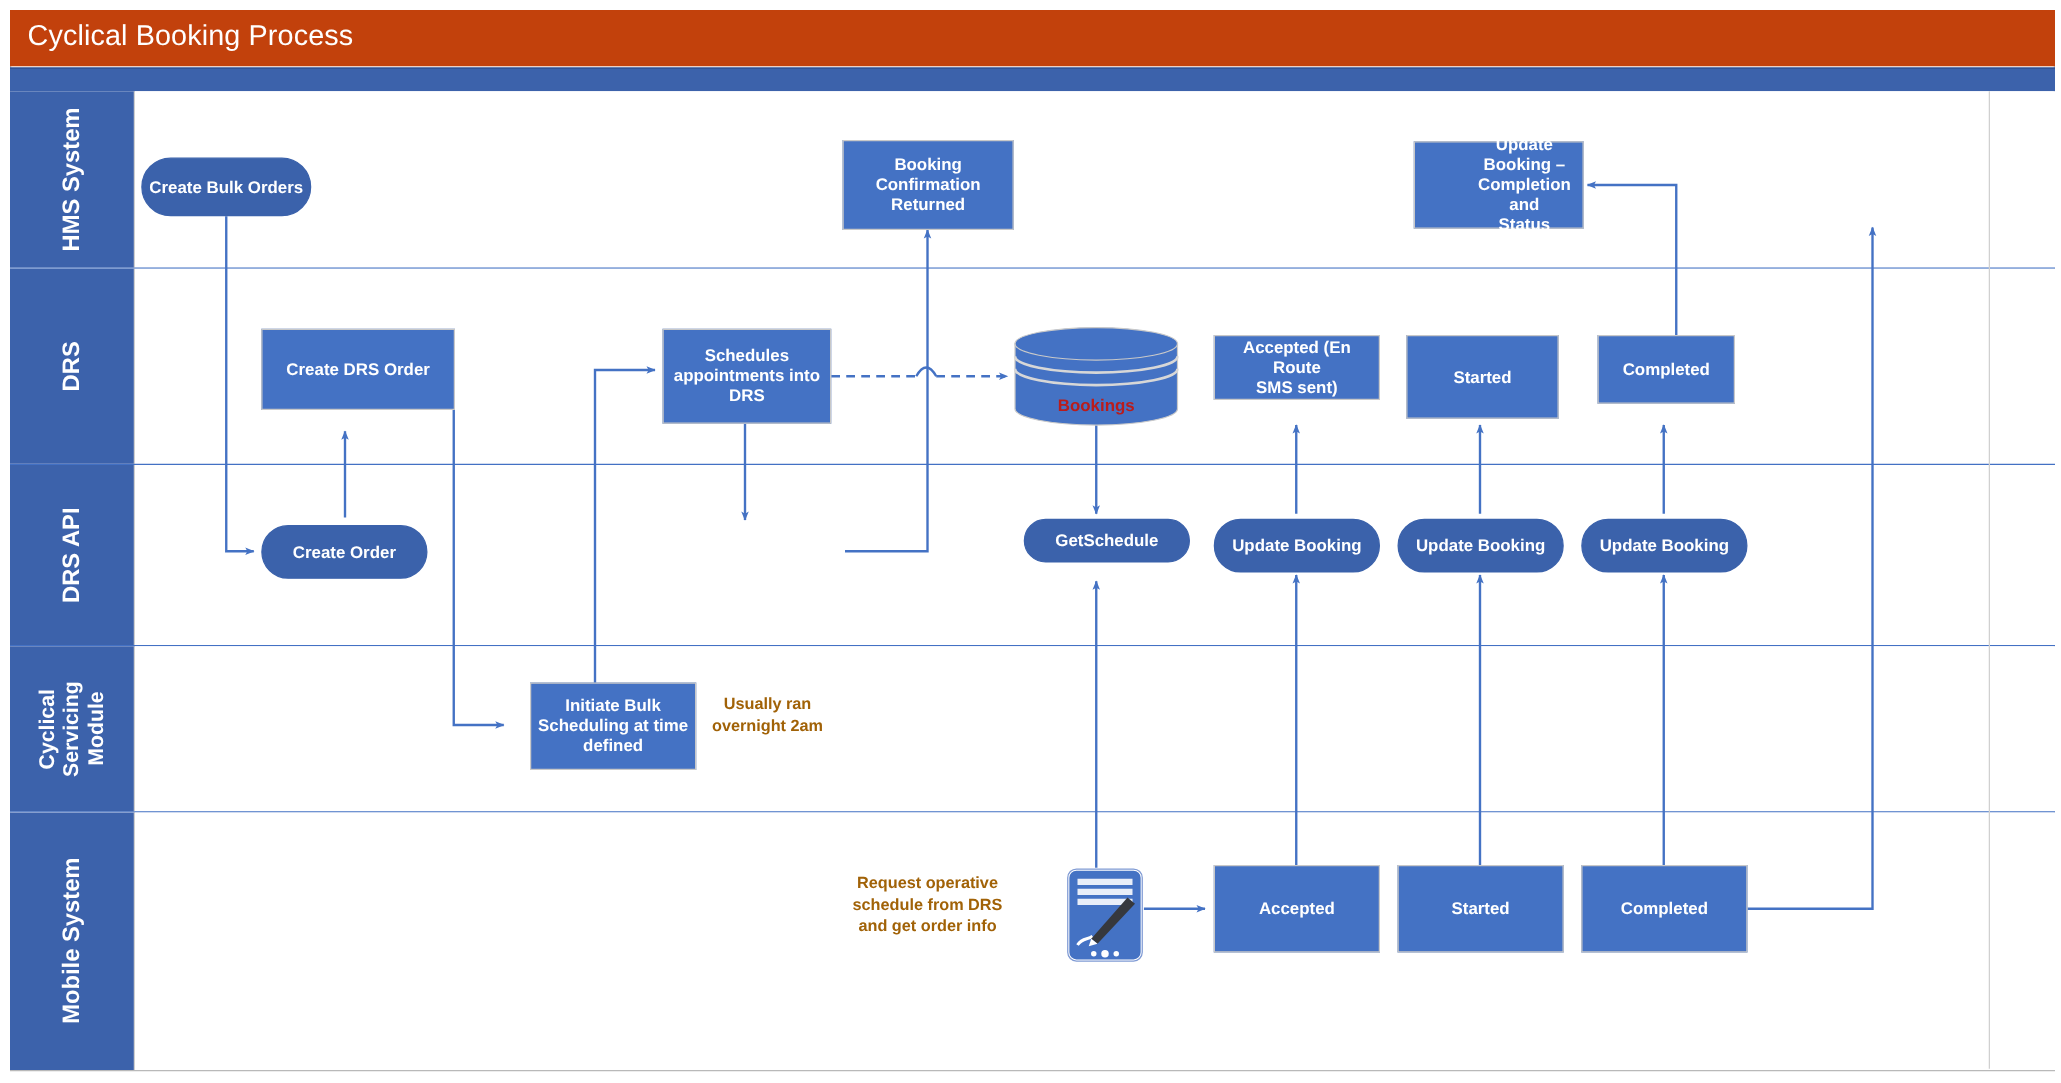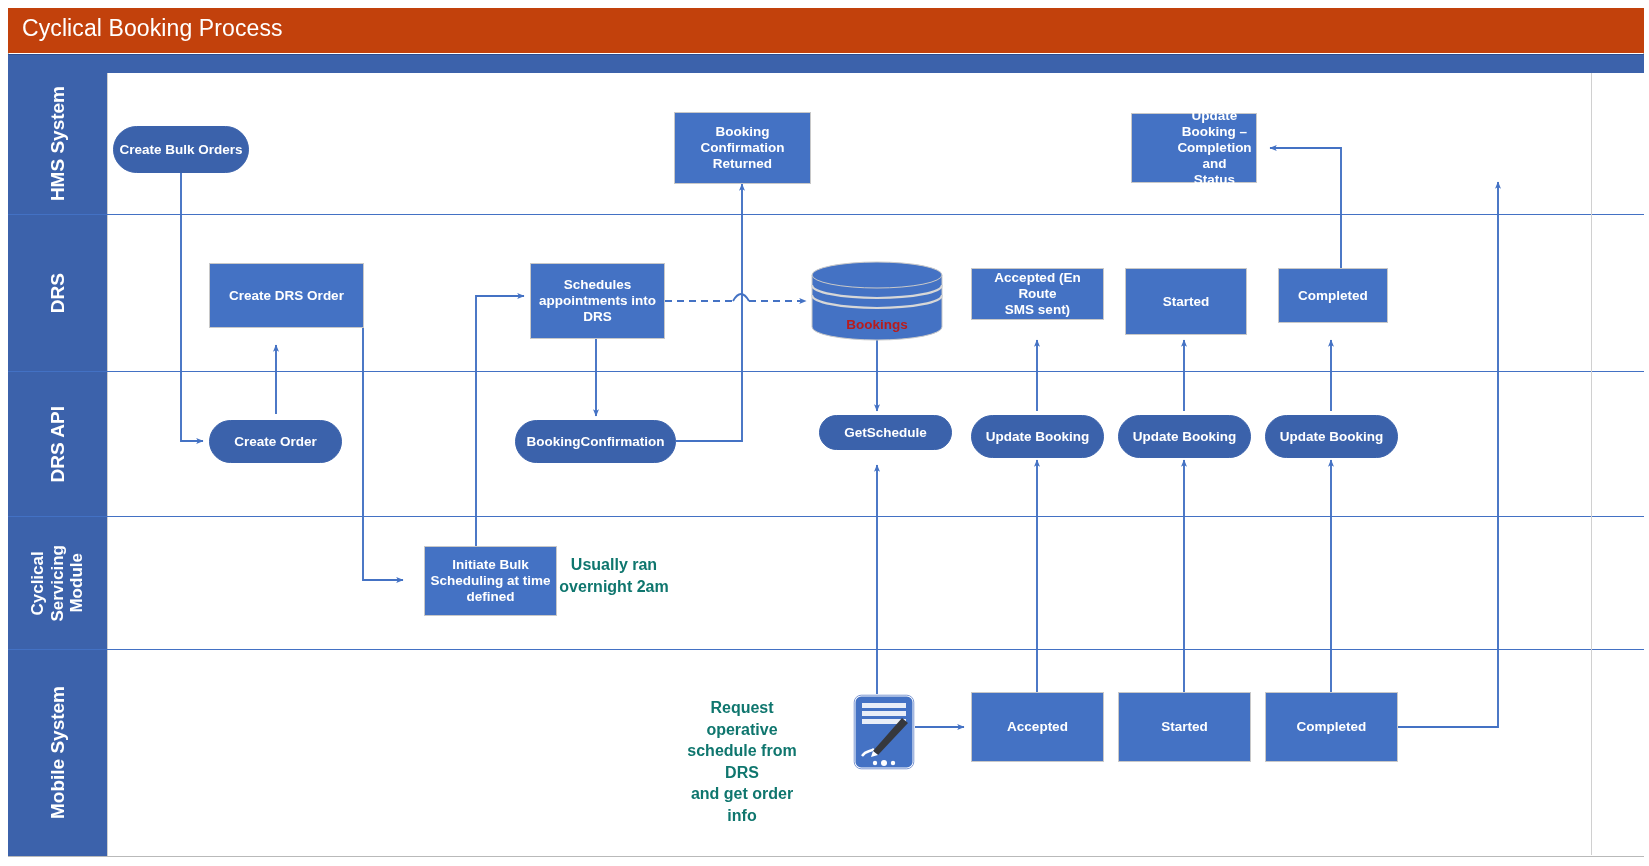--- a/index.html
+++ b/index.html
@@ -40,21 +40,21 @@
         line-height:1.18;padding:2px 5px;}
   .node.rounded{border-radius:999px;background:#3b62ab;border:1px solid #3b62ab;}
   .node.sq{background:#4472c4;}
 
   
   .db{position:absolute;}
   .db .lbl{position:absolute;left:0;right:0;bottom:9px;text-align:center;
         color:#b91c1c;font-size:13.5px;font-weight:700;}
 
   
-  .note{position:absolute;color:#0f766e;font-size:16px;font-weight:700;
+  .note{position:absolute;color:#a16207;font-size:13px;font-weight:700;
         line-height:1.35;text-align:center;}
 
   
   .device{position:absolute;}
 
   svg.wires{position:absolute;left:0;top:0;width:1649px;height:866px;
         pointer-events:none;overflow:visible;}
 </style>
 </head>
 <body>
@@ -154,21 +154,21 @@
   </svg>
 
   <div class="node rounded" style="left:113px;top:126px;width:136px;height:47px;">
     <span>Create Bulk Orders</span>
   </div>
 
   <div class="node sq" style="left:674px;top:112px;width:137px;height:72px;text-align:center;">
     <span>Booking<br>Confirmation<br>Returned</span>
   </div>
 
-  <div class="node sq" style="left:1131px;top:113px;width:126px;height:70px;padding-left:46px;">
+  <div class="node sq" style="left:1131px;top:113px;width:136px;height:70px;padding-left:46px;">
     <span>Update Booking –<br>Completion and<br>Status</span>
   </div>
 
 
   <div class="node sq" style="left:209px;top:263px;width:155px;height:65px;">
     <span>Create DRS Order</span>
   </div>
 
   <div class="node sq" style="left:530px;top:263px;width:135px;height:76px;">
     <span>Schedules<br>appointments into<br>DRS</span>
@@ -193,23 +193,20 @@
   </div>
 
   <div class="node sq" style="left:1278px;top:268px;width:110px;height:55px;">
     <span>Completed</span>
   </div>
 
   <div class="node rounded" style="left:209px;top:420px;width:133px;height:43px;">
     <span>Create Order</span>
   </div>
 
-  <div class="node rounded" style="left:515px;top:420px;width:161px;height:43px;">
-    <span>BookingConfirmation</span>
-  </div>
 
   <div class="node rounded" style="left:819px;top:415px;width:133px;height:35px;">
     <span>GetSchedule</span>
   </div>
 
   <div class="node rounded" style="left:971px;top:415px;width:133px;height:43px;">
     <span>Update Booking</span>
   </div>
 
   <div class="node rounded" style="left:1118px;top:415px;width:133px;height:43px;">

